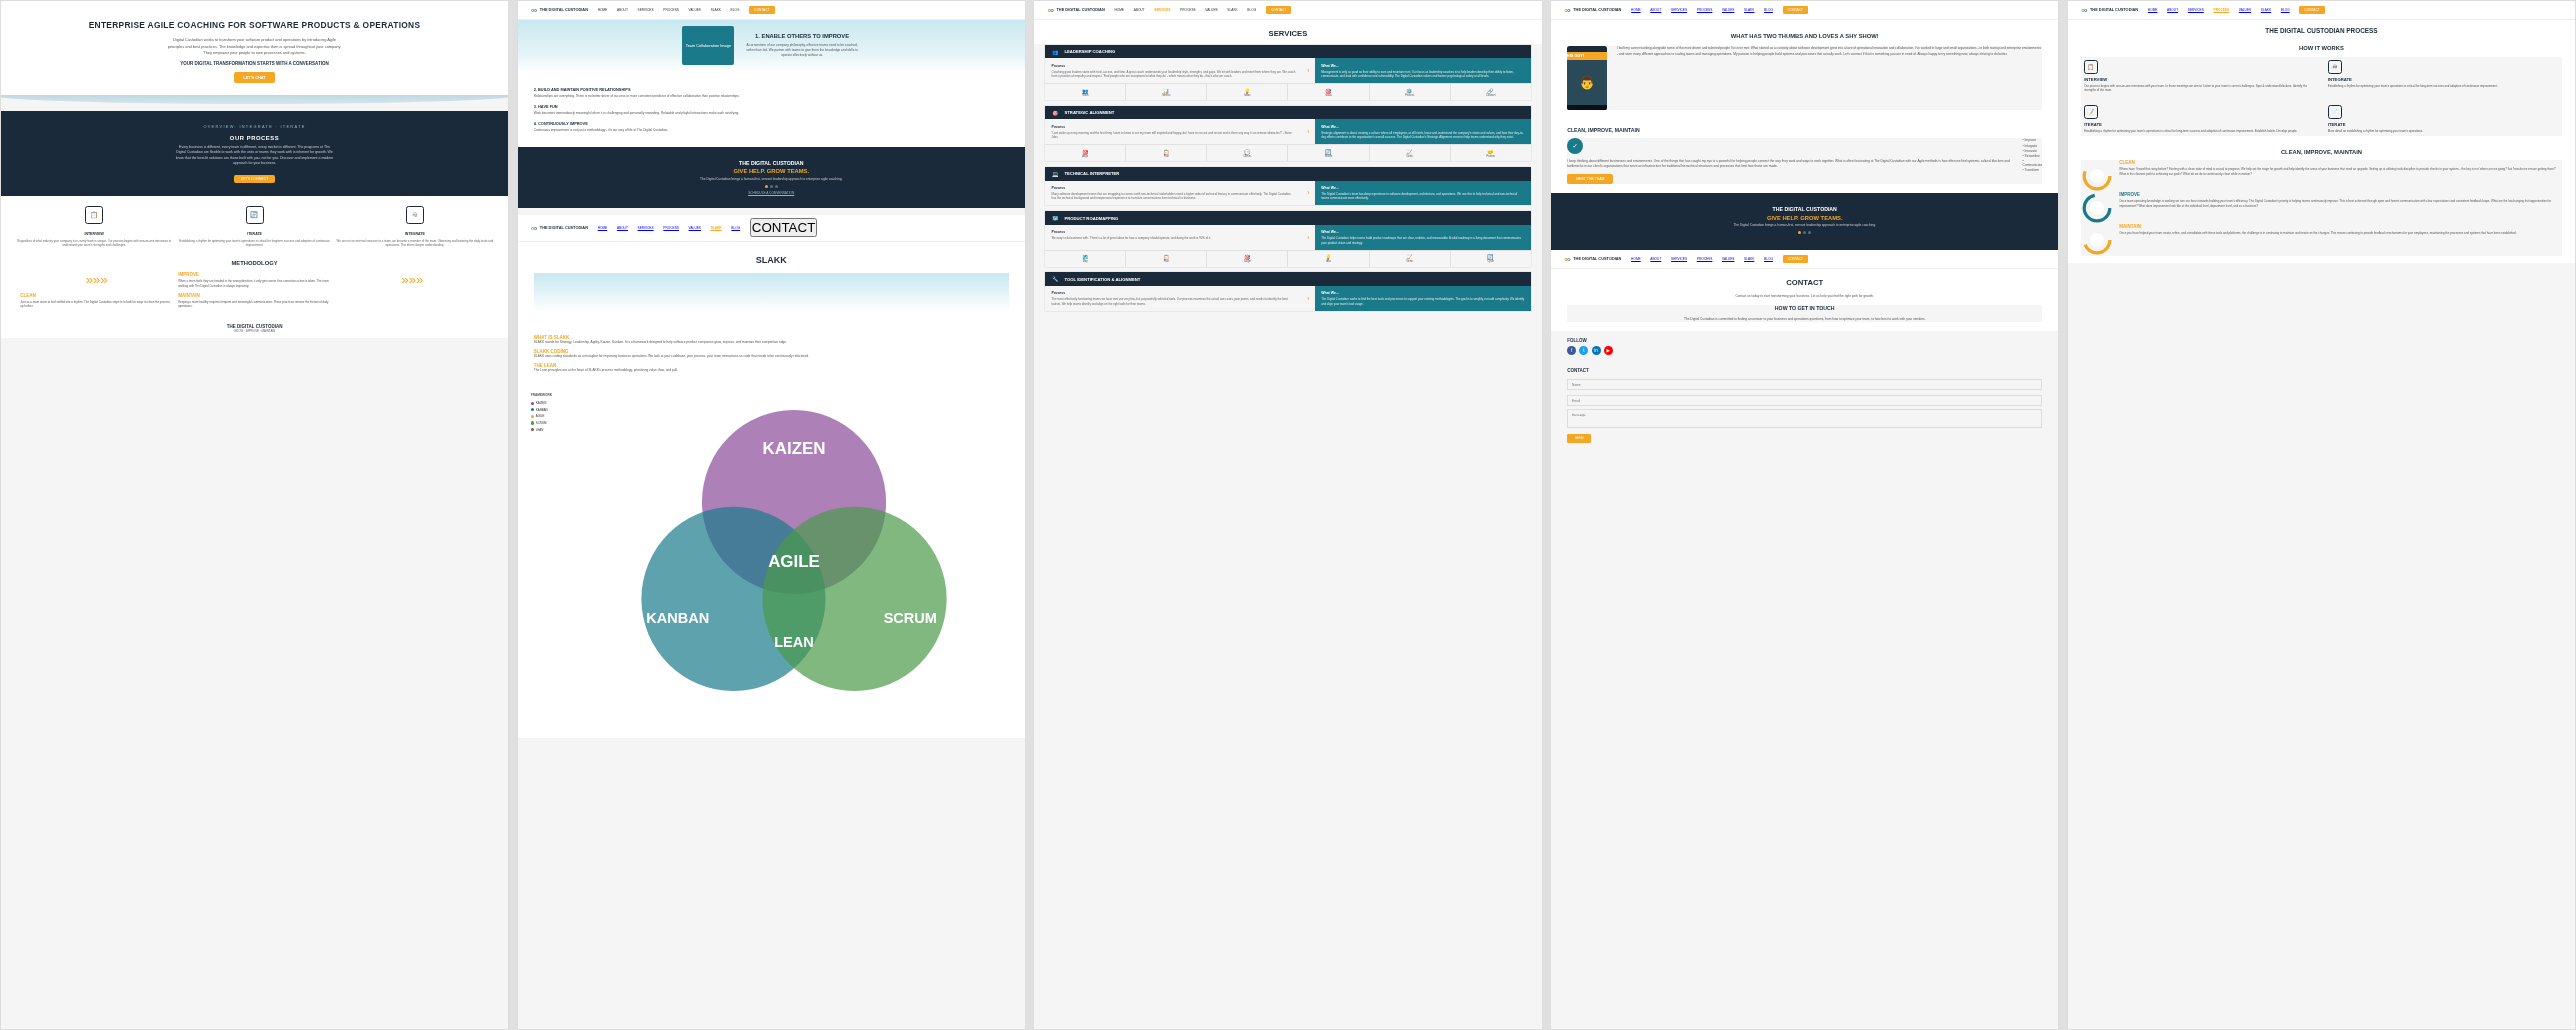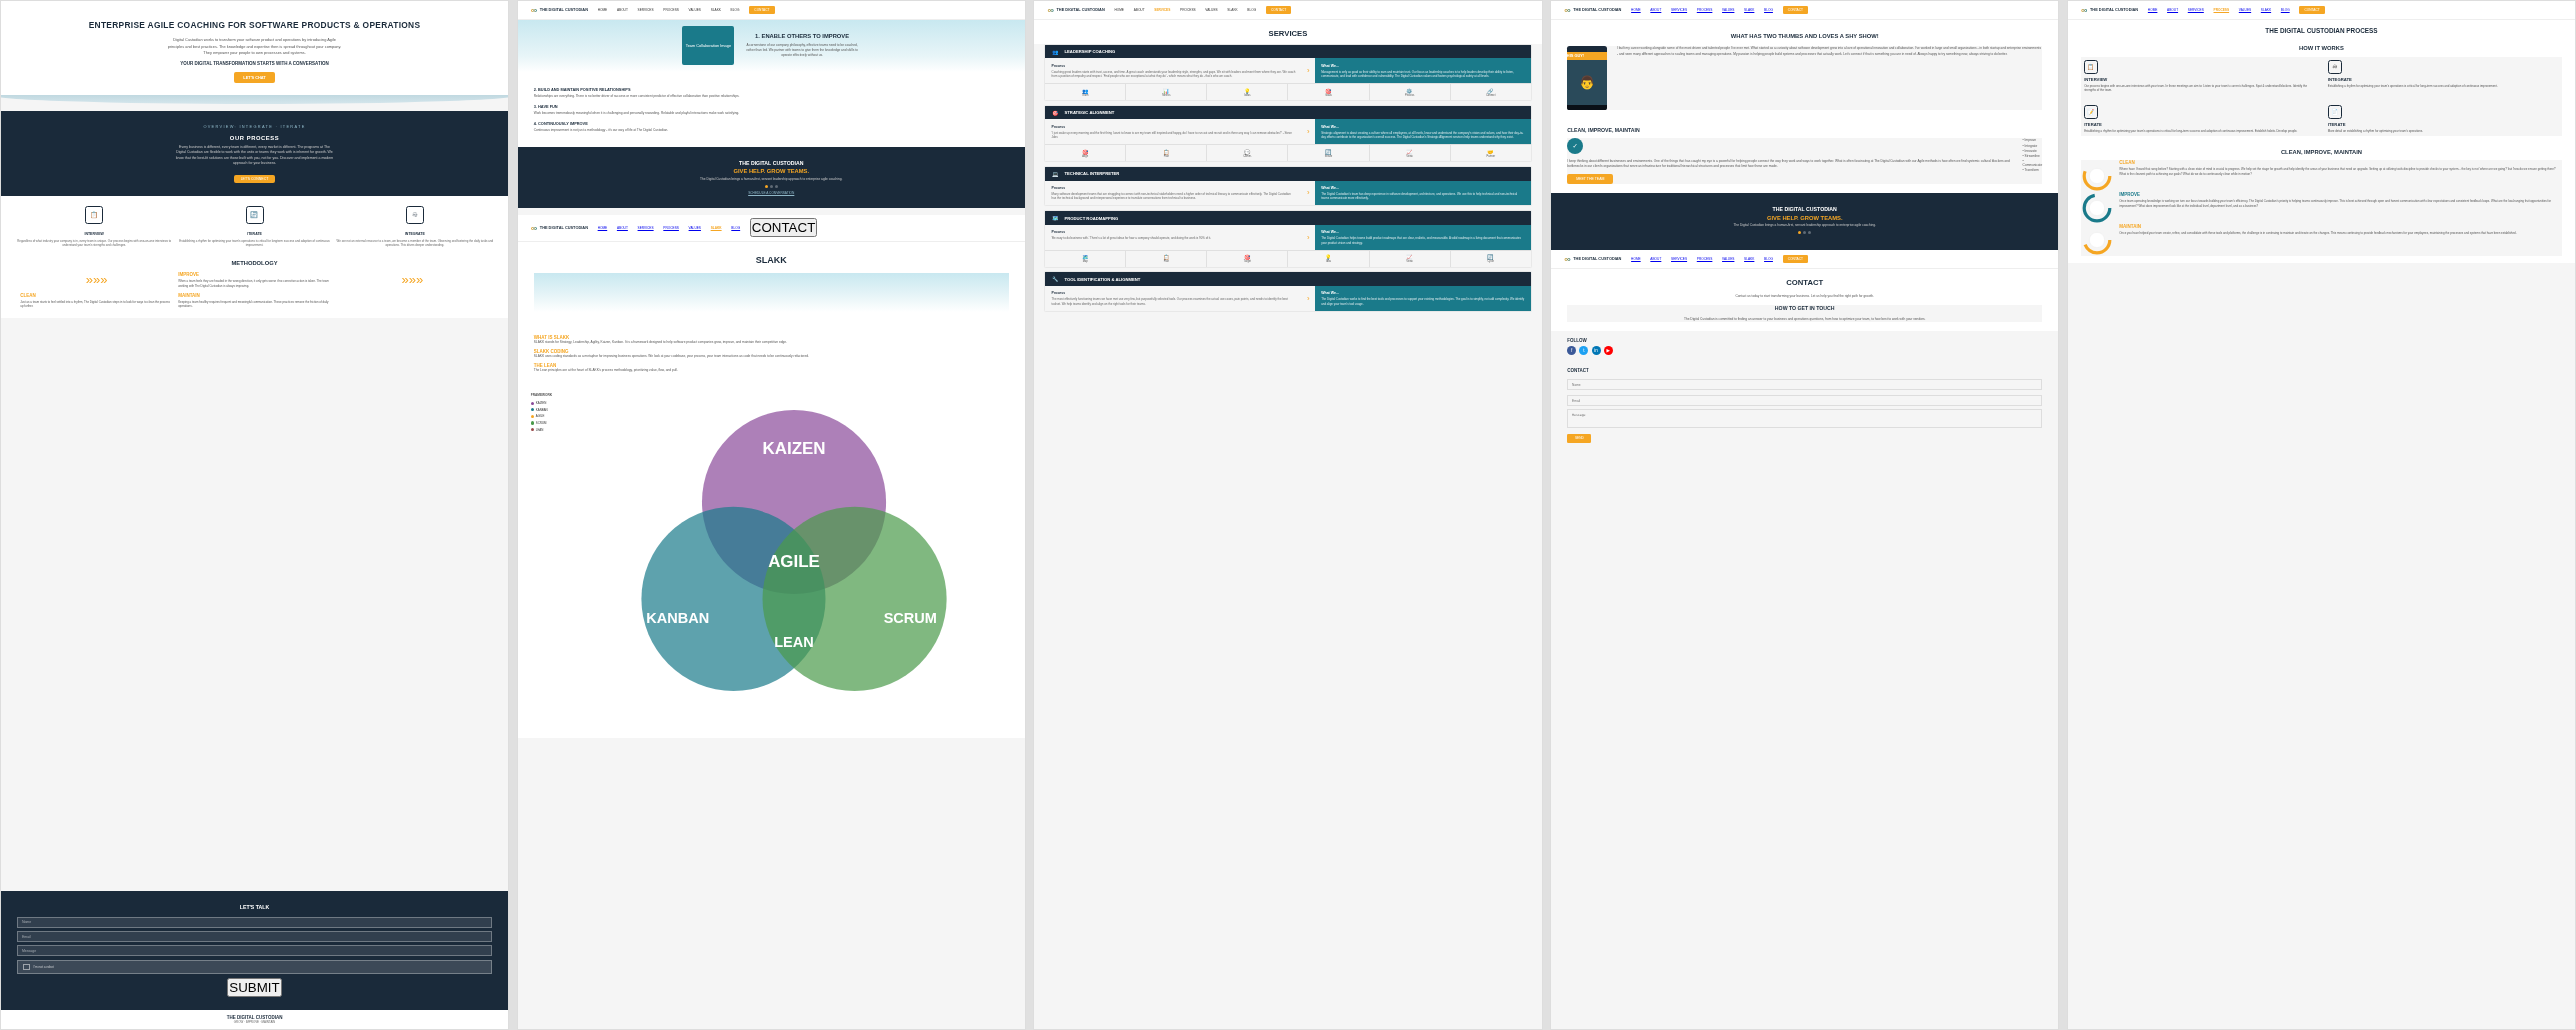--- a/index.html
+++ b/index.html
@@ -770,39 +770,20 @@
       <div>
         <div class="method-item">
           <h3>MAINTAIN</h3>
           <p>Keeping a team healthy requires frequent and meaningful communication. These practices remove the friction of daily operations.</p>
         </div>
       </div>
       <div></div>
     </div>
   </div>
 
-  <div class="dark-footer" style="margin-top:auto;">
-    <h2>LET'S TALK</h2>
-    <div class="form-row">
-      <input class="form-input" placeholder="Name" style="">
-    </div>
-    <div class="form-row">
-      <input class="form-input" placeholder="Email" style="">
-    </div>
-    <div class="form-row">
-      <input class="form-input" placeholder="Message" style="">
-    </div>
-    <div class="captcha-box">
-      <div class="check"></div>
-      <span>I'm not a robot</span>
-    </div>
-    <div style="text-align:center;">
-      <button class="btn-orange-sm">SUBMIT</button>
-    </div>
-  </div>
 
   <div class="footer-brand" style="background:#fff;padding:5.2px;text-align:center;">
     <div class="logo-text">THE DIGITAL CUSTODIAN</div>
     <p>GROW · IMPROVE · MAINTAIN</p>
   </div>
 </div>
 
 <div class="panel-gap"></div>
 
 <div class="page-panel p2">

